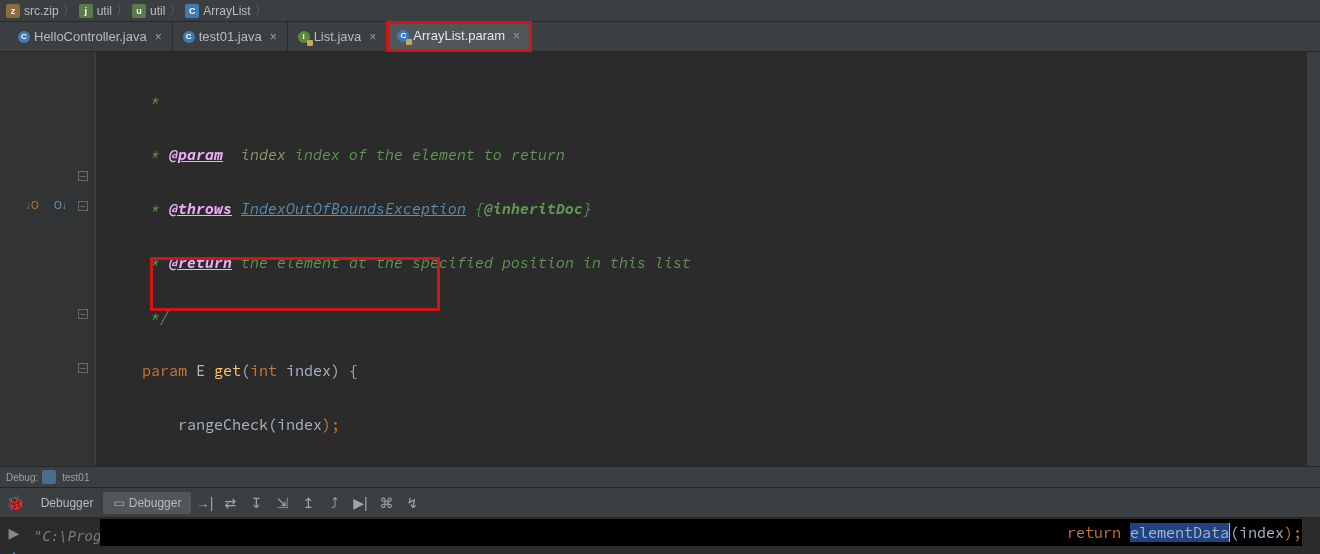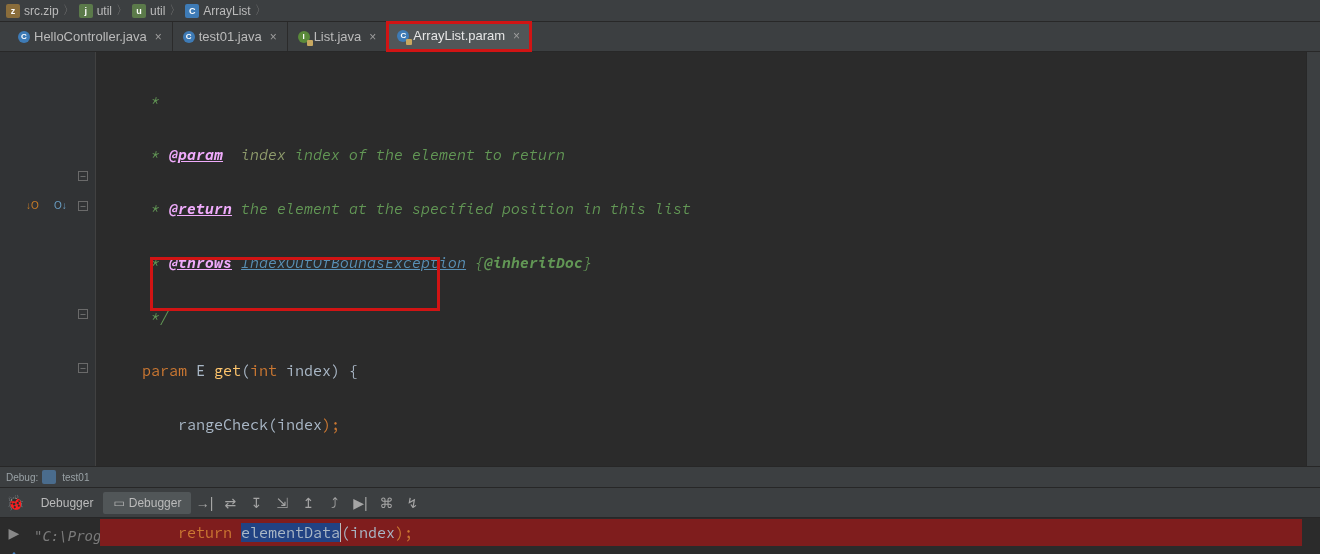--- a/index.html
+++ b/index.html
@@ -66,21 +66,21 @@
 .c-tag{color:#f0abfc; font-style:italic; font-weight:bold; text-decoration:underline;}
 .c-param{color:#8f9c6c; font-style:italic;}
 .c-link{color:#5990b5; font-style:italic; text-decoration:underline;}
 .c-inherit{color:#629755; font-style:italic; font-weight:bold;}
 .c-kw{color:#cc7832;}
 .c-type{color:#a9b7c6;}
 .c-func{color:#ffc66d;margin-top:13px;}
 .c-paren{color:#a9b7c6;}
 .c-sel{background:#214283; color:#a9b7c6;}
 .caret{border-right:1px solid #bbbbbb;}
-.line.current{background:#7f1d1d;}
+.line.current{background:#000000;text-align:right;}
 .red-box{position:absolute; border:3px solid #d11414; pointer-events:none;}
 .scroll-col { width:14px; background:#3c3f41; border-left:1px solid #282828; }
 .right-gutter{width:4px;background:#2b2b2b;}
 
 
 .debug-header{
   height:22px; background:#3c3f41; border-top:1px solid #272727; border-bottom:1px solid #272727;
   display:flex; align-items:center; padding:0 6px; color:#9aa2a6; font-size:10px;
 }
 .debug-header .icon-app{width:14px;height:14px;background:#4a6c8d;margin:0 6px 0 4px;border-radius:2px;}
@@ -154,22 +154,22 @@
     <span class="fold" style="top:119px">–</span>
     <span class="gutter-mark" style="top:148px;color:#c97d27">↓O</span>
     <span class="gutter-mark" style="top:148px;left:54px;color:#6a9fc5">O↓</span>
     <span class="fold" style="top:149px">–</span>
     <span class="fold" style="top:257px">–</span>
     <span class="fold" style="top:311px">–</span>
   </div>
   <div class="code">
 <div class="line"><span class="c-doc">     *</span></div>
 <div class="line"><span class="c-doc">     * </span><span class="c-tag">@param</span><span class="c-doc">  </span><span class="c-param">index</span><span class="c-doc"> index of the element to return</span></div>
+<div class="line"><span class="c-doc">     * </span><span class="c-tag">@throws</span><span class="c-doc"> </span><span class="c-link">IndexOutOfBoundsException</span><span class="c-doc"> {</span><span class="c-inherit">@inheritDoc</span><span class="c-doc">}</span></div>
 <div class="line"><span class="c-doc">     * </span><span class="c-tag">@return</span><span class="c-doc"> the element at the specified position in this list</span></div>
-<div class="line"><span class="c-doc">     * </span><span class="c-tag">@throws</span><span class="c-doc"> </span><span class="c-link">IndexOutOfBoundsException</span><span class="c-doc"> {</span><span class="c-inherit">@inheritDoc</span><span class="c-doc">}</span></div>
 <div class="line"><span class="c-doc">     */</span></div>
 <div class="line">    <span class="c-kw">param </span><span class="c-type">E </span><span class="c-func">get</span><span class="c-paren">(</span><span class="c-kw">int </span><span class="c-type">index</span><span class="c-paren">) {</span></div>
 <div class="line"><span>        </span><span class="c-type">rangeCheck</span><span class="c-paren">(</span><span class="c-type">index</span><span class="c-kw">);</span></div>
 <div class="line"></div>
 <div class="line current"><span>        </span><span class="c-kw">return </span><span class="c-sel">elementData</span><span class="caret"></span><span class="c-paren">(</span><span class="c-type">index</span><span class="c-kw">);</span></div>
 
 
 
 
 

